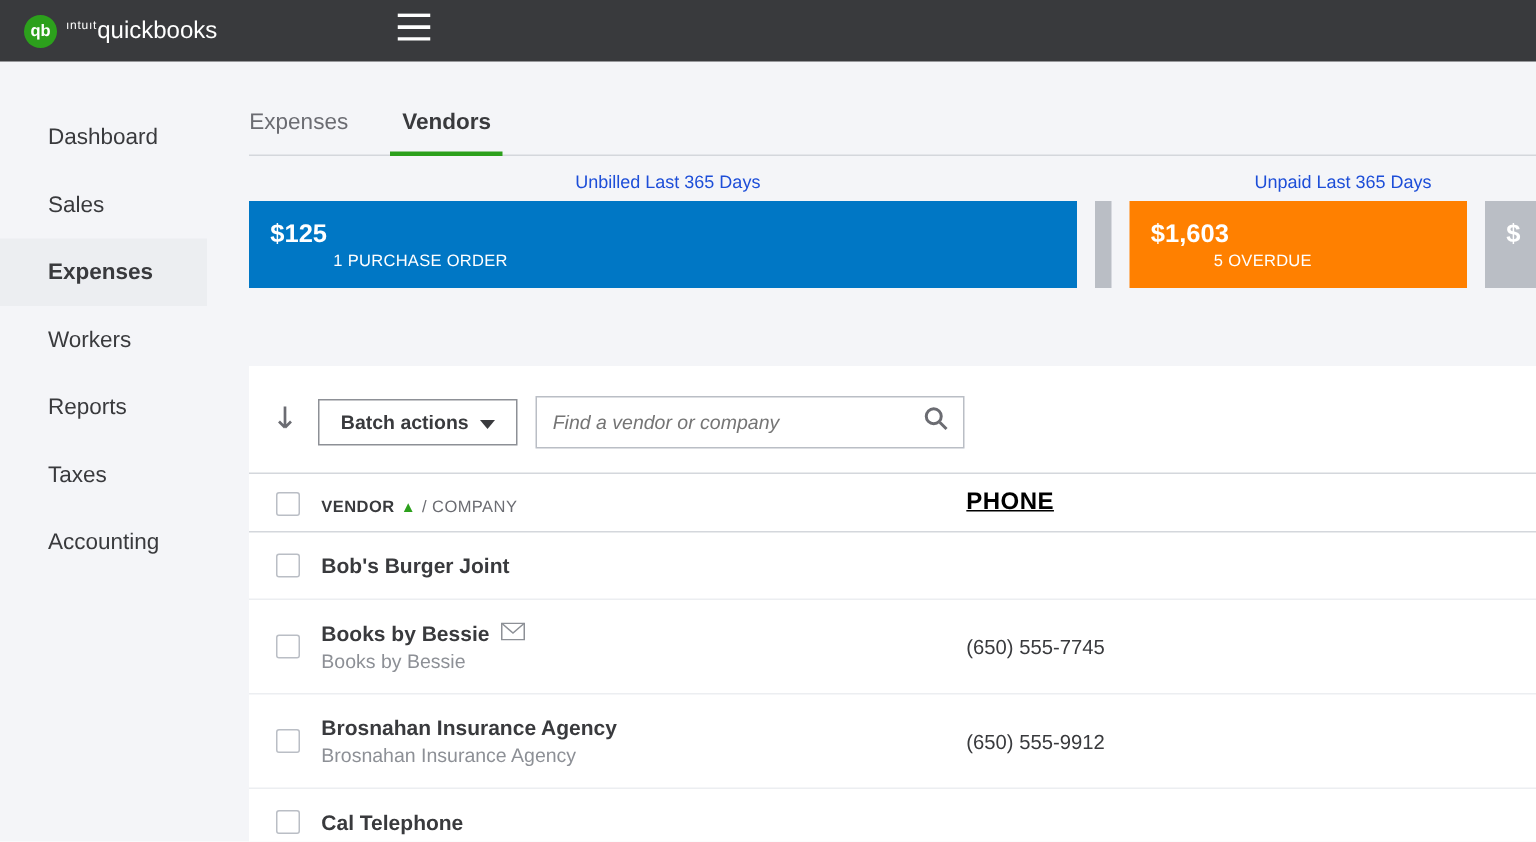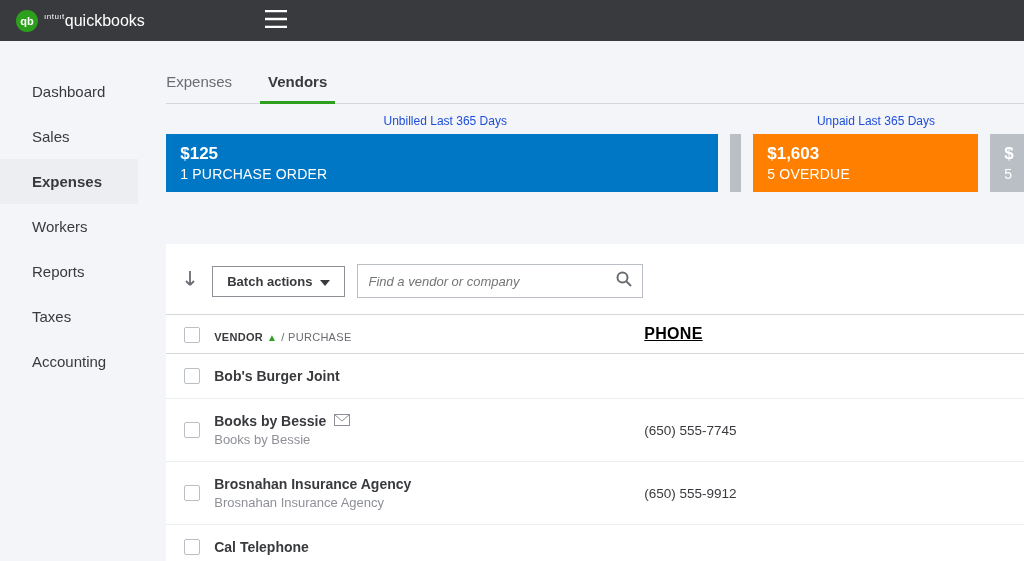--- a/index.html
+++ b/index.html
@@ -25,21 +25,21 @@
   .tab.active::after { content: ""; position: absolute; bottom: -1px; left: -8px; right: -8px; height: 3px; background: #2ca01c; }
   
   .bands-header { display: flex; margin-top: 10px; }
   .band-head { font-size: 12px; color: #1d4ed8; text-align: center; }
   .band-head.unbilled { flex: 0 0 558px; }
   .band-head.unpaid { flex: 1; }
   
   .bands { display: flex; margin-top: 6px; gap: 12px; height: 58px; }
   .band { color: #fff; padding: 8px 14px; display: flex; flex-direction: column; justify-content: center; }
   .band-amount { font-size: 17px; font-weight: 700; }
-  .band-label { font-size: 14px; letter-spacing: 0.2px; margin-top: 2px; }
+  .band-label { font-size: 11px; letter-spacing: 0.2px; margin-top: 2px; margin-left: 42px; }
   .band.blue { background: #0077c5; flex: 0 0 552px; }
   .band.gray { background: #babec5; flex: 0 0 11px; padding:0; }
   .band.orange { background: #ff8000; flex: 0 0 225px; }
   .band.gray2 { background: #babec5; flex: 1; min-width: 20px; }
   
   .content-card { background: #fff; margin-top: 52px; padding: 20px 0 0 0; min-height: 400px; }
   .toolbar { display: flex; align-items: center; gap: 12px; padding: 0 12px 16px 18px; }
   .sort-icon { color: #6b6c72; }
   .batch-btn { border: 1px solid #8d9096; background: #fff; padding: 7px 14px; font-size: 13px; font-weight: 600; display: flex; align-items: center; gap: 8px; cursor: pointer; color: #393a3d; }
   .search-wrap { border: 1px solid #babec5; padding: 6px 10px; width: 286px; display: flex; align-items: center; }
@@ -143,21 +143,21 @@
         </div>
       </div>
 
       <div class="table-header">
         <div class="th-check">
           <div class="checkbox"></div>
         </div>
         <div class="th-vendor">
           <span class="vlabel">VENDOR</span>
           <span class="arrow">▲</span>
-          <span>/ PURCHASE</span>
+          <span>/ COMPANY</span>
         </div>
         <div class="th-phone">PHONE</div>
       </div>
 
       <div id="rows">
           <div class="row">
             <div class="chk">
               <div class="checkbox"></div>
             </div>
             <div class="vendor-cell">

